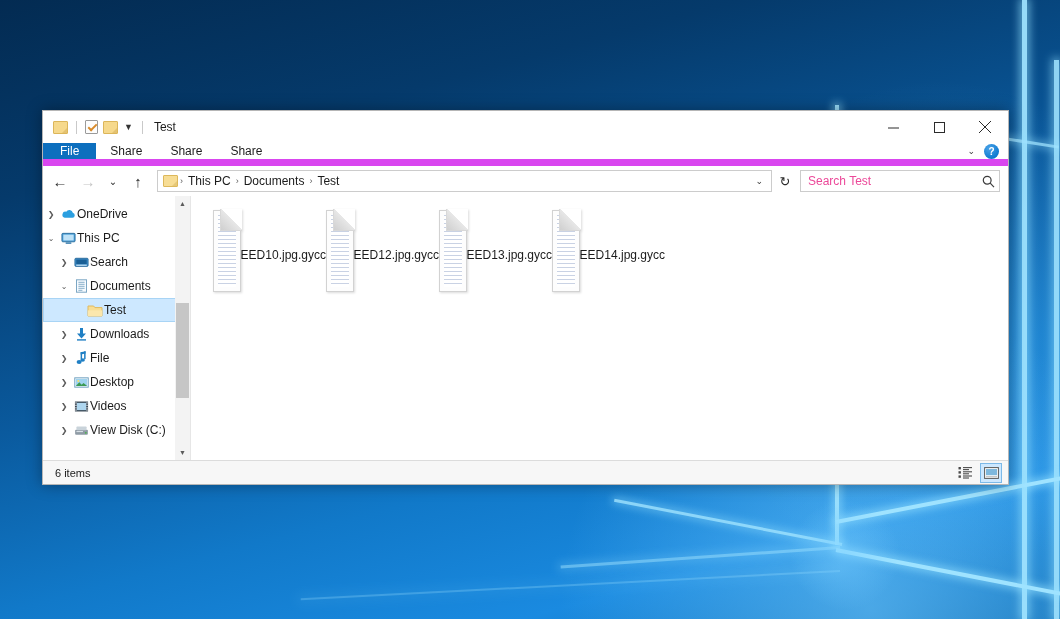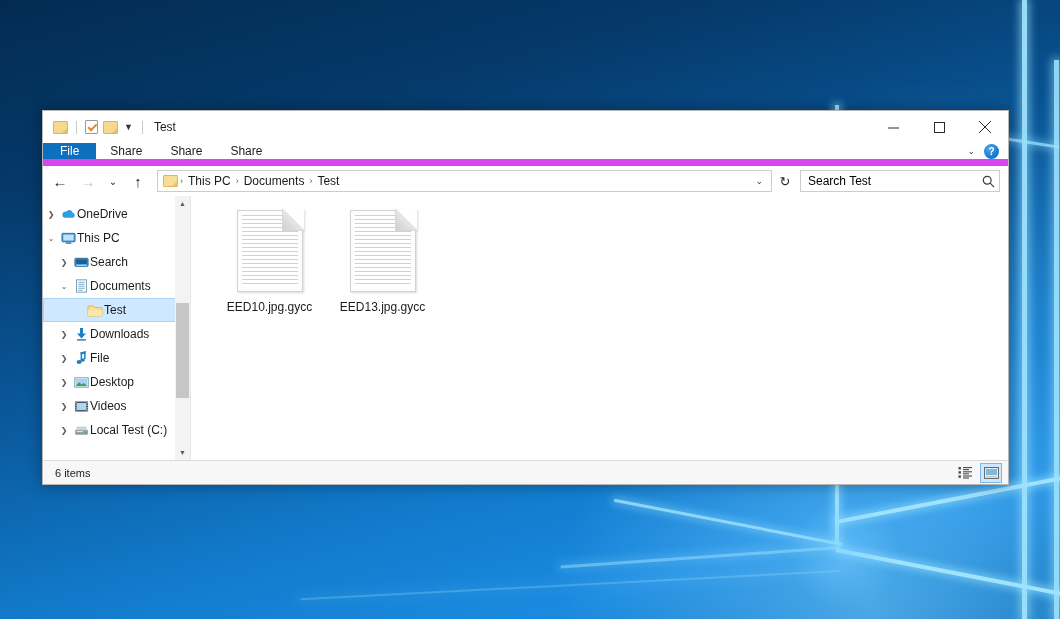--- a/index.html
+++ b/index.html
@@ -94,21 +94,21 @@
   .crumb { font-size: 12px; color: #1b1b1b; padding: 0 3px; white-space: nowrap; }
   .crumb-sep { font-size: 9px; color: #5b5b5b; padding: 0 2px; }
   .crumb-spacer { flex: 1 1 auto; }
   .crumb-drop { font-size: 9px; color: #3a3a3a; padding: 0 6px; }
   .refresh-btn { width: 22px; height: 24px; display: flex; align-items: center; justify-content: center;
                  font-size: 13px; color: #2b2b2b; }
   .searchbox {
     width: 200px; height: 22px; border: 1px solid #cccccc; background: #fff;
     display: flex; align-items: center; padding: 0 4px 0 7px; margin-left: 2px; flex: 0 0 200px;
   }
-  .search-ph { font-size: 12px; color: #000000; flex: 1 1 auto; }
+  .search-ph { font-size: 12px; color: #ec4899; flex: 1 1 auto; }
   .search-ico { color: #3c3c3c; display: flex; align-items: center; }
 
   
   .win-body { flex: 1 1 auto; display: flex; min-height: 0; background: #fff; }
 
   
   .sidebar {
     width: 148px; flex: 0 0 148px; background: #ffffff; position: relative;
     border-right: 1px solid #e6e6e6; overflow: hidden;
   }
@@ -125,21 +125,21 @@
   .sb-scroll { position: absolute; right: 0; top: 0; width: 15px; height: 100%; background: #f3f3f3;
                display: flex; flex-direction: column; align-items: center; }
   .sb-arrow { height: 15px; width: 15px; display: flex; align-items: center; justify-content: center;
               font-size: 7px; color: #5a5a5a; flex: 0 0 15px; }
   .sb-track { flex: 1 1 auto; width: 15px; position: relative; }
   .sb-thumb { position: absolute; left: 1px; width: 13px; background: #c6c6c6; top: 92px; height: 95px; }
 
   
   .filearea { flex: 1 1 auto; background: #ffffff; position: relative; overflow: hidden; }
   .filegrid { display: flex; flex-wrap: wrap; padding: 10px 0 0 22px; }
-  .file-item { width: 113px; display: flex; flex-direction: column; align-items: center; padding-top: 4px; }
+  .file-item { width: 113px; display: flex; align-items: center; padding-top: 4px; }
   .doc-icon { width: 66px; height: 82px; position: relative; filter: drop-shadow(1px 1px 1px rgba(0,0,0,.14)); }
   .doc-page {
     position: absolute; inset: 0; background: #fdfdfd; border: 1px solid #d2d2d2;
   }
   .doc-lines { position: absolute; left: 5px; right: 5px; top: 5px; bottom: 5px;
     background: repeating-linear-gradient(to bottom, #c9d2e4 0px, #c9d2e4 1px, #ffffff 1px, #ffffff 4px); }
   .doc-fold {
     position: absolute; right: -1px; top: -1px; width: 22px; height: 22px;
     background: linear-gradient(225deg, #ffffff 0%, #ffffff 49%, #e7e7e7 50%, #cfcfcf 100%);
     border-left: 1px solid #d8d8d8; border-bottom: 1px solid #d8d8d8;
@@ -382,21 +382,21 @@
           <div class="tree-item ind2">
             <span class="exp">❯</span>
             <span class="tree-ico">
               <svg width="15" height="13" viewBox="0 0 16 13">
                   <rect x="1.2" y="5.6" width="13.6" height="5.4" rx="1" fill="#8f9ba5"></rect>
                   <rect x="2.6" y="2.2" width="10.8" height="4" rx="0.8" fill="#c9d3da"></rect>
                   <rect x="2.6" y="7.2" width="7" height="1" fill="#e6edf2"></rect>
                   <circle cx="12.6" cy="9" r="1" fill="#4db34d"></circle>
                 </svg>
             </span>
-            <span class="tree-label">Local Test (C:)</span>
+            <span class="tree-label">View Disk (C:)</span>
           </div>
 
         </div>
 
         <div class="sb-scroll">
           <div class="sb-arrow">▲</div>
           <div class="sb-track">
             <div class="sb-thumb"></div>
           </div>
           <div class="sb-arrow">▼</div>
@@ -410,31 +410,49 @@
             <div class="doc-icon">
               <div class="doc-page"></div>
                 <div class="doc-lines"></div>
               <div class="doc-fold-mask"></div>
                 <div class="doc-fold"></div>
             </div>
             <div class="file-name">EED10.jpg.gycc</div>
           </div>
 
 
+          <div class="file-item">
+            <div class="doc-icon">
+              <div class="doc-page"></div>
+                <div class="doc-lines"></div>
+              <div class="doc-fold-mask"></div>
+                <div class="doc-fold"></div>
+            </div>
+            <div class="file-name">EED12.jpg.gycc</div>
+          </div>
 
           <div class="file-item">
             <div class="doc-icon">
               <div class="doc-page"></div>
                 <div class="doc-lines"></div>
               <div class="doc-fold-mask"></div>
                 <div class="doc-fold"></div>
             </div>
             <div class="file-name">EED13.jpg.gycc</div>
           </div>
 
+          <div class="file-item">
+            <div class="doc-icon">
+              <div class="doc-page"></div>
+                <div class="doc-lines"></div>
+              <div class="doc-fold-mask"></div>
+                <div class="doc-fold"></div>
+            </div>
+            <div class="file-name">EED14.jpg.gycc</div>
+          </div>
 
 
         </div>
       </div>
     </div>
 
     <div class="statusbar">
       <span class="status-text">6 items</span>
       <div class="view-toggles">
         <div class="vbtn">

